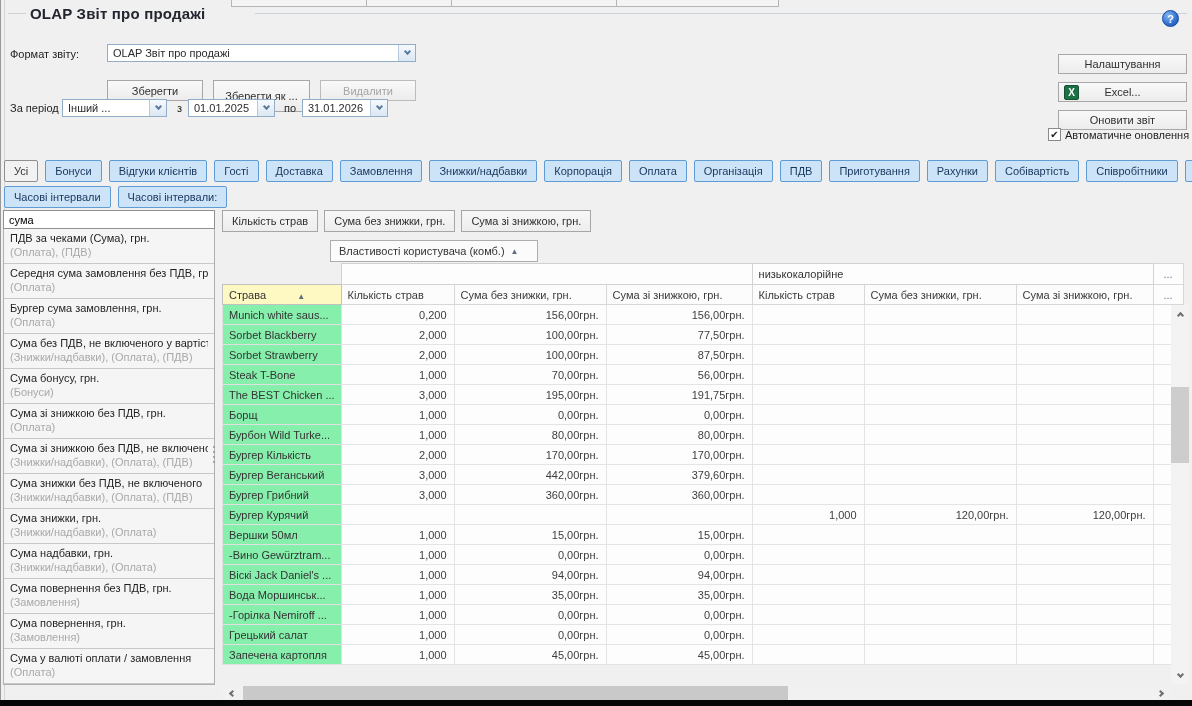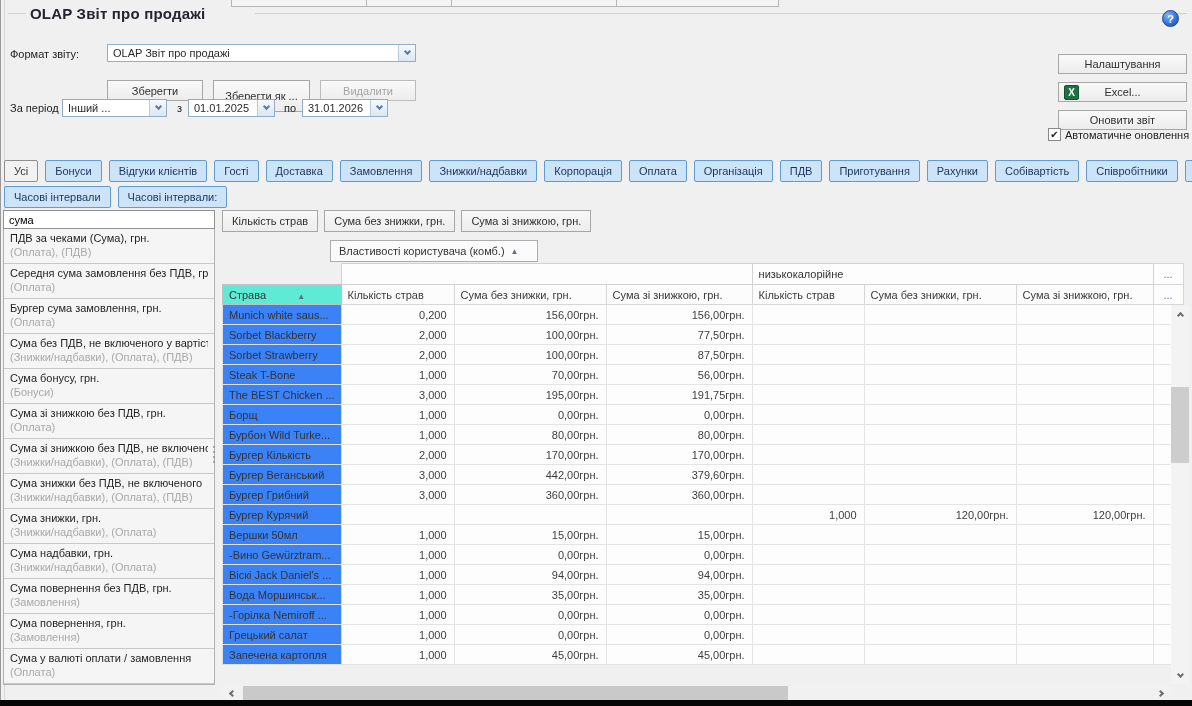--- a/index.html
+++ b/index.html
@@ -76,23 +76,23 @@
   .colfield { left:330px; top:240px; width:208px; height:22px; background:#fbfbfb; border:1px solid #adadad;
     display:flex; align-items:center; padding:0 8px; gap:6px; cursor:pointer; color:#333; }
   .sort-arrow { font-size:8px; color:#5f6e80; }
 
   
   table.grid { left:222px; top:263px; border-collapse:collapse; table-layout:fixed; background:transparent; }
   table.grid th, table.grid td { font-weight:normal; overflow:hidden; white-space:nowrap; }
   th.noborder { background:transparent; border:none; }
   th.group-cell { background:#fdfdfd; border:1px solid #d2d2d2; height:21px; text-align:left; padding:0 6px; color:#333; }
   th.hdr { background:#fcfcfc; border:1px solid #d7d7d7; height:20px; text-align:left; padding:0 6px; color:#3b3b3b; }
-  th.dish-hdr { background:#5eead4; border:1px solid #c1c1c1; height:20px; text-align:left; padding:0 6px; color:#333; }
+  th.dish-hdr { background:#fef9c3; border:1px solid #c1c1c1; height:20px; text-align:left; padding:0 6px; color:#333; }
   th.more-cell { background:#fdfdfd; border:1px solid #d7d7d7; color:#5f7d9c; text-align:center; }
-  td.c-dish { background:#3b82f6; border:1px solid #e0e0e0; padding:0 6px; height:20px; color:#333; }
+  td.c-dish { background:#86efac; border:1px solid #e0e0e0; padding:0 6px; height:20px; color:#333; }
   td.c-num  { background:#fdfdfd; border:1px solid #e4e4e4; padding:0 7px; height:20px; color:#3d3d3d; text-align:right; }
   td.c-more { background:#fdfdfd; border:1px solid #e4e4e4; }
 
   
   .vscroll { left:1171px; top:305px; width:18px; height:379px; background:#f3f3f3; }
   .vthumb { position:absolute; left:0; top:82px; width:18px; height:76px; background:#cdcdcd; }
   .sbtn { position:absolute; width:18px; height:17px; display:flex; align-items:center; justify-content:center; }
   .chvs { display:inline-block; width:5px; height:5px; border-right:2px solid #6e6e6e; border-bottom:2px solid #6e6e6e; }
   .chv-up { transform:rotate(-135deg); margin-top:3px; }
   .chv-dn { transform:rotate(45deg); margin-top:-2px; }

